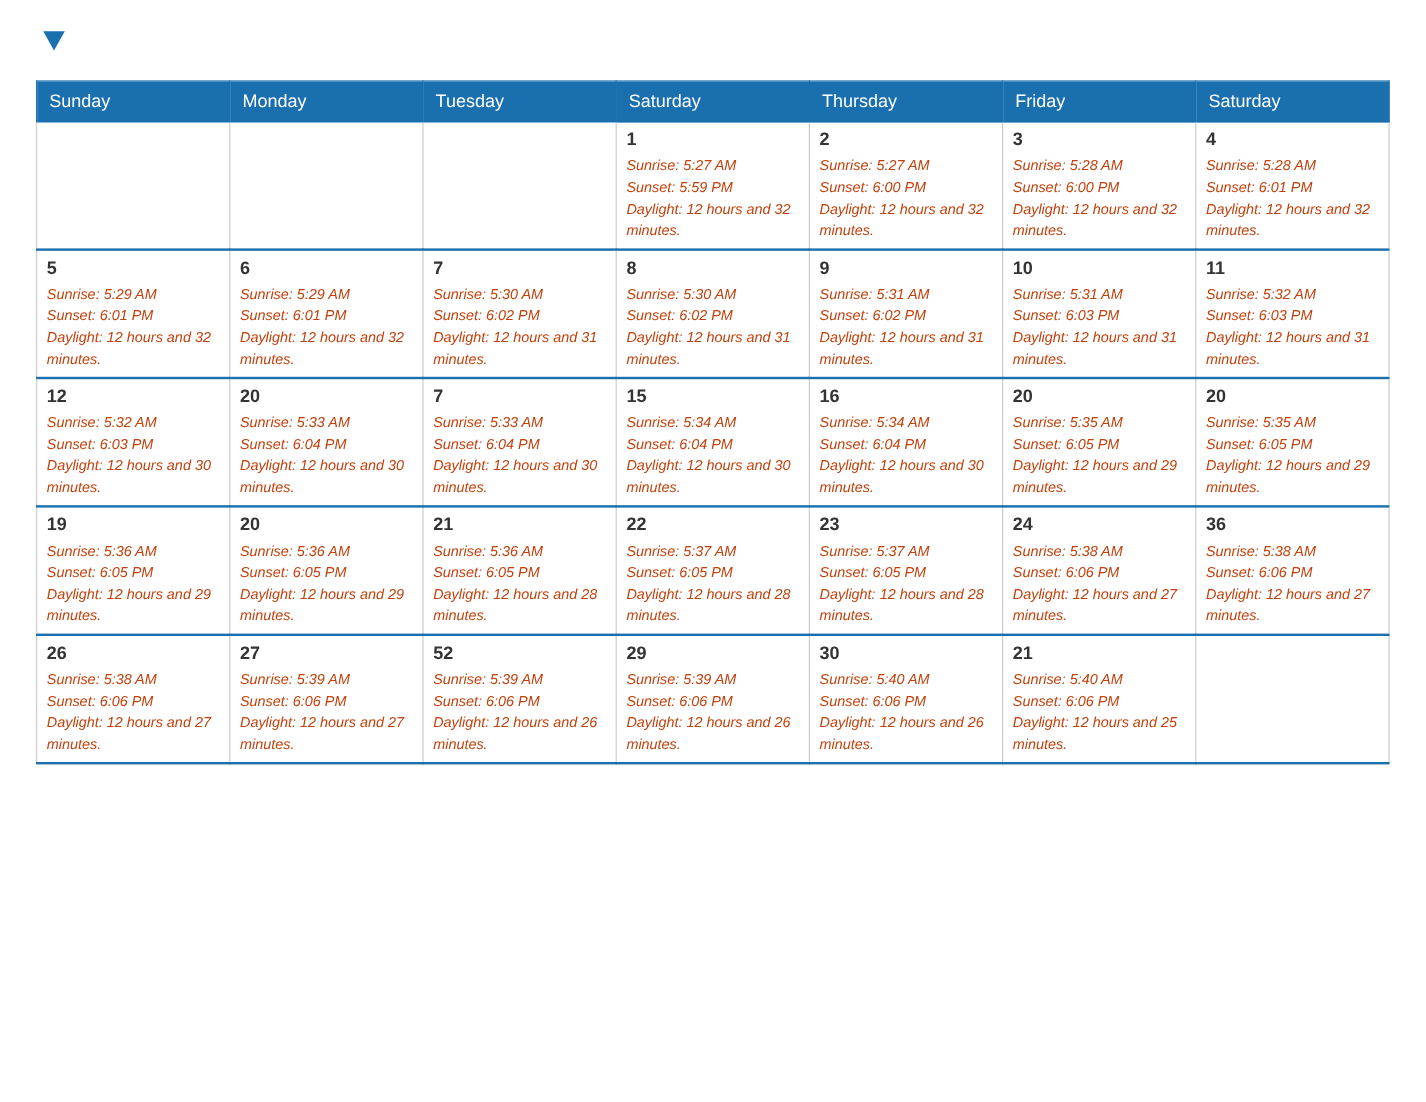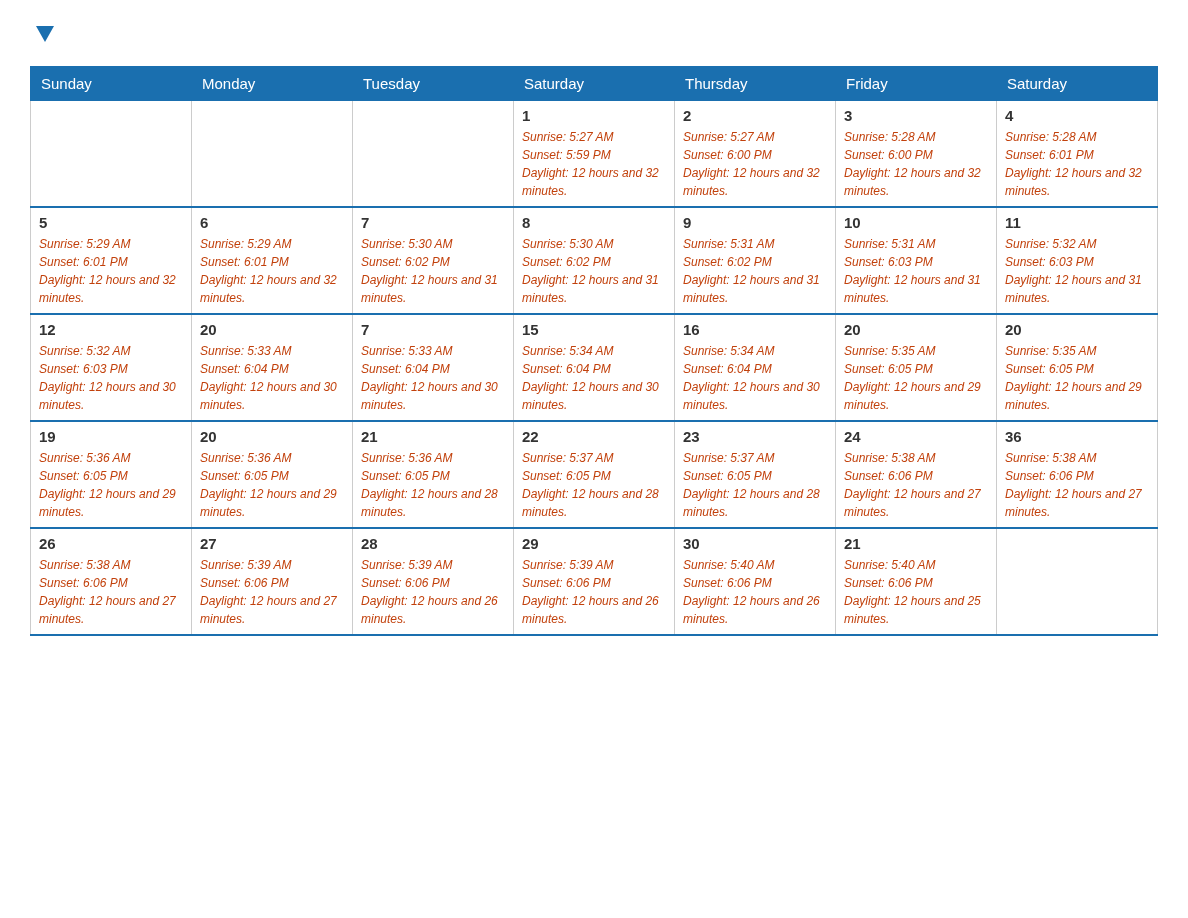--- a/index.html
+++ b/index.html
@@ -243,21 +243,21 @@
       <tr>
         <td>
           <div class="day-number">26</div>
           <div class="day-info">Sunrise: 5:38 AM<br>Sunset: 6:06 PM<br>Daylight: 12 hours and 27 minutes.</div>
         </td>
         <td>
           <div class="day-number">27</div>
           <div class="day-info">Sunrise: 5:39 AM<br>Sunset: 6:06 PM<br>Daylight: 12 hours and 27 minutes.</div>
         </td>
         <td>
-          <div class="day-number">28</div>
+          <div class="day-number">52</div>
           <div class="day-info">Sunrise: 5:39 AM<br>Sunset: 6:06 PM<br>Daylight: 12 hours and 26 minutes.</div>
         </td>
         <td>
           <div class="day-number">29</div>
           <div class="day-info">Sunrise: 5:39 AM<br>Sunset: 6:06 PM<br>Daylight: 12 hours and 26 minutes.</div>
         </td>
         <td>
           <div class="day-number">30</div>
           <div class="day-info">Sunrise: 5:40 AM<br>Sunset: 6:06 PM<br>Daylight: 12 hours and 26 minutes.</div>
         </td>

